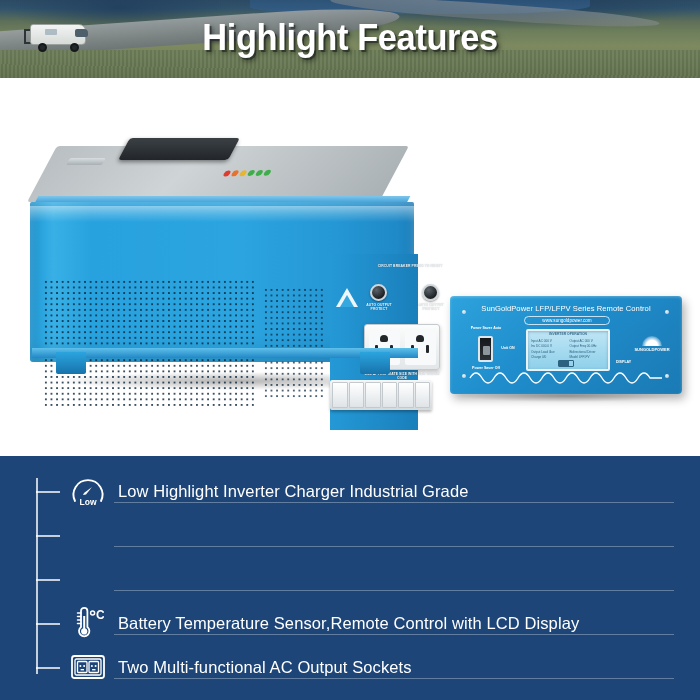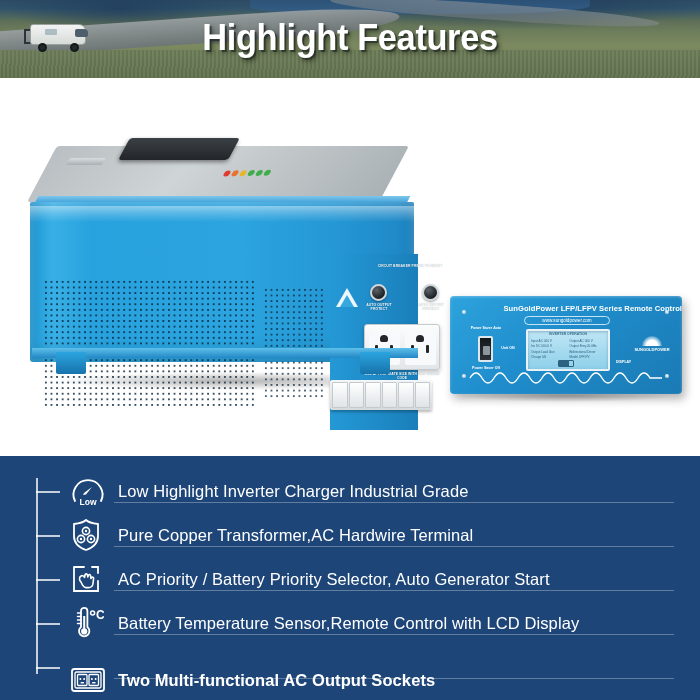--- a/index.html
+++ b/index.html
@@ -226,22 +226,22 @@
     position:absolute; left:450px; top:218px; width:232px; height:98px;
     background:linear-gradient(140deg,#2da3dd 0%,#1f8ccb 45%,#1a7ab4 100%);
     border-radius:4px;
     box-shadow:3px 5px 10px rgba(0,0,0,.30), inset 0 1px 3px rgba(255,255,255,.30);
   }
   .remote-shadow {
     position:absolute; left:458px; top:312px; width:216px; height:12px;
     background:radial-gradient(ellipse at center, rgba(0,0,0,.26), rgba(0,0,0,0) 70%);
   }
   .remote-title {
-    position:absolute; left:0; right:0; top:8px; text-align:right;
-    color:#fff; font-size:7.6px; font-weight:bold; letter-spacing:.05px;
+    position:absolute; left:0; right:0; top:8px; text-align:center;
+    color:#fff; font-size:7.6px; font-weight:normal; letter-spacing:.05px;
   }
   .remote-url {
     position:absolute; left:74px; top:20px; width:86px; height:9px;
     border:1px solid rgba(255,255,255,.75); border-radius:5px;
     color:#fff; font-size:4.6px; text-align:center; line-height:8px;
   }
   .remote-screw {
     position:absolute; width:4px; height:4px; border-radius:50%;
     background:radial-gradient(circle at 35% 30%,#eaf4fa,#a7c4d6);
   }
@@ -473,64 +473,40 @@
         <svg width="36" height="34" viewBox="0 0 36 34">
           <path d="M5,27 A14.5,14.5 0 1 1 31,27" fill="none" stroke="#fff" stroke-width="1.9" stroke-linecap="round"></path>
           <path d="M22,13 L14,19 L13,21 L16,20.5 Z" fill="#fff"></path>
           <text x="18" y="31" font-family="Liberation Sans, sans-serif" font-size="8.5" font-weight="bold" fill="#fff" text-anchor="middle">Low</text>
         </svg>
       </div>
       <div class="feat-text">Low Highlight Inverter Charger Industrial Grade</div>
     </div>
     <div class="feat-underline" style="top:46px;"></div>
 
-    <div class="feat-row" style="top:60px;">
-      <div class="feat-icon">
-        <svg width="32" height="34" viewBox="0 0 32 34">
-          <path d="M16,2 C16,2 13,5 4,6 L4,18 C4,26 10,30 16,32 C22,30 28,26 28,18 L28,6 C19,5 16,2 16,2 Z" fill="none" stroke="#fff" stroke-width="1.8" stroke-linejoin="round"></path>
-          <circle cx="16" cy="13" r="3.6" fill="none" stroke="#fff" stroke-width="1.6"></circle>
-          <circle cx="16" cy="13" r="1.2" fill="#fff"></circle>
-          <circle cx="11" cy="21" r="3.6" fill="none" stroke="#fff" stroke-width="1.6"></circle>
-          <circle cx="11" cy="21" r="1.2" fill="#fff"></circle>
-          <circle cx="21" cy="21" r="3.6" fill="none" stroke="#fff" stroke-width="1.6"></circle>
-          <circle cx="21" cy="21" r="1.2" fill="#fff"></circle>
-        </svg>
-      </div>
-      <div class="feat-text">Pure Copper Transformer,AC Hardwire Terminal</div>
-    </div>
     <div class="feat-underline" style="top:90px;"></div>
 
-    <div class="feat-row" style="top:104px;">
-      <div class="feat-icon">
-        <svg width="32" height="32" viewBox="0 0 32 32">
-          <path d="M4,4 L14,4 M4,4 L4,28 L28,28 L28,18" fill="none" stroke="#fff" stroke-width="1.8" stroke-linecap="round"></path>
-          <path d="M22,4 L28,4 L28,10" fill="none" stroke="#fff" stroke-width="1.8" stroke-linecap="round"></path>
-          <path d="M11,19 C9,17 9,14 11,13 C12.5,12.2 14,13 14.5,14.4 L15,12 C15.3,10.6 17,10.4 17.4,11.8 L17.8,14 L18.3,12.4 C18.7,11 20.3,11.2 20.5,12.6 L21,15.5 L21.6,14.6 C22.3,13.6 23.8,14.1 23.6,15.4 L23,20.5 C22.7,23 20.8,24.6 18.4,24.6 L16,24.6 C14,24.6 12.8,23.4 11,19 Z" fill="none" stroke="#fff" stroke-width="1.6" stroke-linejoin="round"></path>
-        </svg>
-      </div>
-      <div class="feat-text">AC Priority / Battery Priority Selector, Auto Generator Start</div>
-    </div>
     <div class="feat-underline" style="top:134px;"></div>
 
     <div class="feat-row" style="top:148px;">
       <div class="feat-icon">
         <svg width="34" height="34" viewBox="0 0 34 34">
           <path d="M11,5 a3.2,3.2 0 0 1 6.4,0 L17.4,21 a5.2,5.2 0 1 1 -6.4,0 Z" fill="none" stroke="#fff" stroke-width="1.8"></path>
           <circle cx="14.2" cy="25.4" r="3.1" fill="#fff"></circle>
           <rect x="13.2" y="10" width="2" height="13" fill="#fff"></rect>
           <path d="M7.5,7 L11,7 M7.5,10.5 L11,10.5 M7.5,14 L11,14 M7.5,17.5 L11,17.5" stroke="#fff" stroke-width="1.5" stroke-linecap="round"></path>
           <circle cx="22.6" cy="7" r="2" fill="none" stroke="#fff" stroke-width="1.5"></circle>
           <text x="26" y="13" font-family="Liberation Sans, sans-serif" font-size="12" font-weight="bold" fill="#fff">C</text>
         </svg>
       </div>
       <div class="feat-text">Battery Temperature Sensor,Remote Control with LCD Display</div>
     </div>
     <div class="feat-underline" style="top:178px;"></div>
 
-    <div class="feat-row" style="top:205px;font-weight:bold;">
+    <div class="feat-row" style="top:192px;">
       <div class="feat-icon">
         <svg width="36" height="30" viewBox="0 0 36 30">
           <rect x="2" y="4" width="32" height="22" rx="2.5" fill="none" stroke="#fff" stroke-width="1.8"></rect>
           <rect x="5" y="7" width="26" height="16" rx="1.5" fill="none" stroke="#fff" stroke-width="1.3"></rect>
           <rect x="7.5" y="9.5" width="9.5" height="11" rx="1" fill="none" stroke="#fff" stroke-width="1.3"></rect>
           <rect x="19" y="9.5" width="9.5" height="11" rx="1" fill="none" stroke="#fff" stroke-width="1.3"></rect>
           <circle cx="10.4" cy="14" r="1" fill="#fff"></circle>
             <circle cx="14.1" cy="14" r="1" fill="#fff"></circle>
           <rect x="10.6" y="17" width="3.4" height="1.4" fill="#fff"></rect>
           <circle cx="21.9" cy="14" r="1" fill="#fff"></circle>

